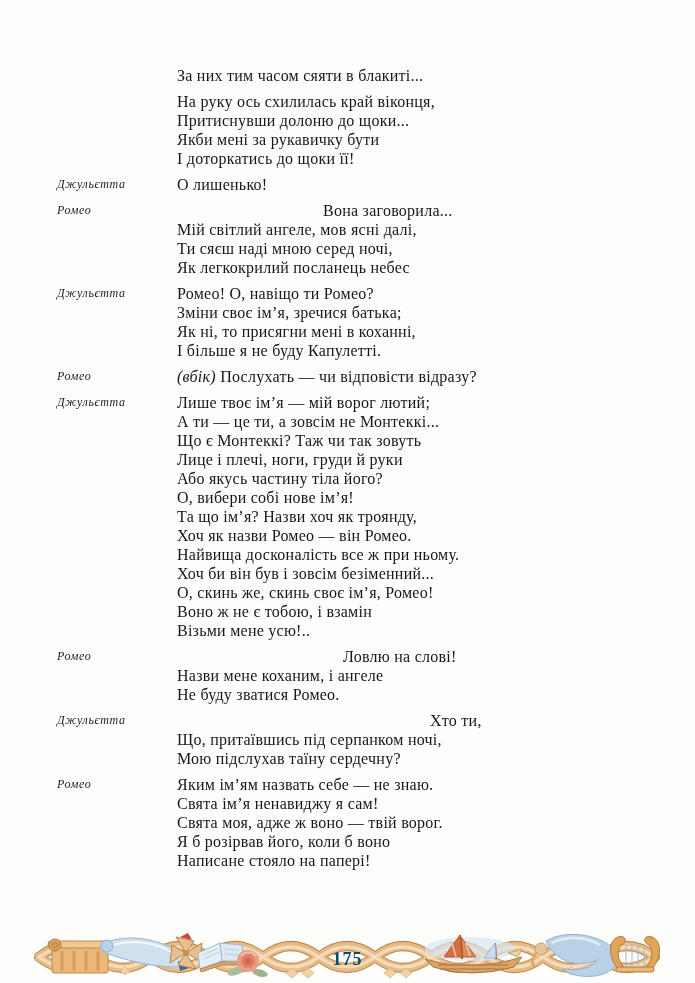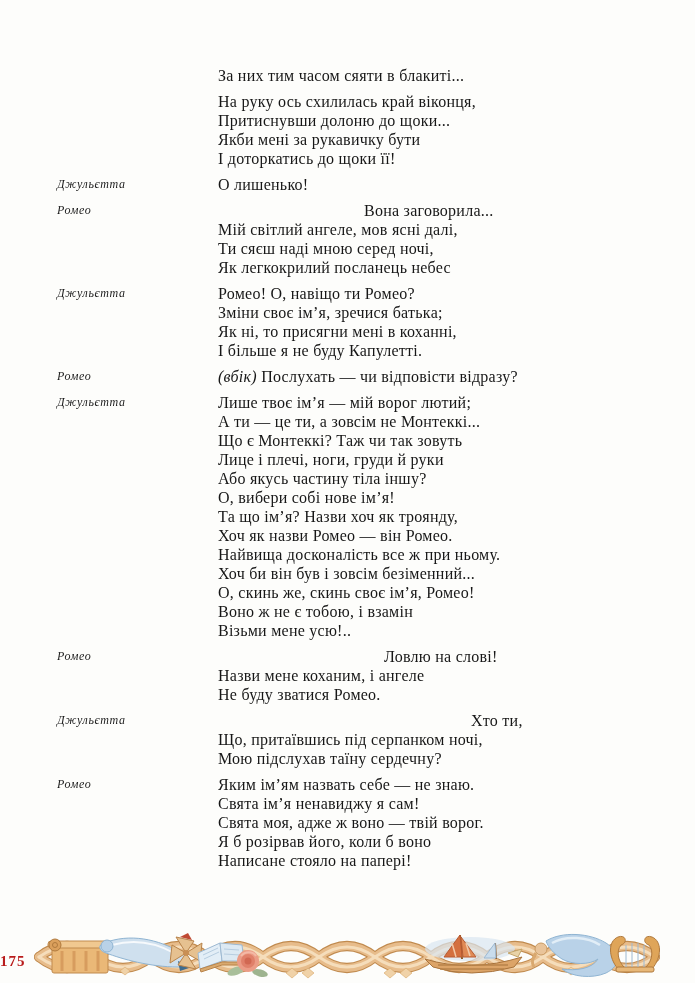--- a/index.html
+++ b/index.html
@@ -25,43 +25,44 @@
   }
   .speaker {
     flex: 0 0 120px;
     width: 120px;
     font-style: italic;
     font-size: 12px;
     line-height: 19px;
     letter-spacing: 0.6px;
     color: #1d1d1d;
   }
-  .lines { flex: 1 1 auto; margin-left: 41px; }
+  .lines { flex: 1 1 auto; }
   .line {
     font-size: 16px;
     line-height: 19px;
     letter-spacing: 0.25px;
     color: #171717;
     white-space: nowrap;
   }
   .line .stage { font-style: italic; }
   .footer {
     position: absolute;
     left: 0; bottom: 0;
     width: 695px; height: 52px;
   }
   .footer svg { display: block; }
   .page-number {
     position: absolute;
     left: 0; right: 0;
     bottom: 13px;
-    font-size: 15px;
+    text-align: center;
+    font-size: 18px;
     font-weight: bold;
     letter-spacing: 1px;
-    color: #b91c1c;
+    color: #0c4a6e;
   }
 </style>
 </head>
 <body>
 
 <div class="page">
 
   <main class="content">
       <div class="speech">
         <div class="speaker"></div>
@@ -108,21 +109,21 @@
           <div class="line"><span class="stage">(вбік)</span> Послухать — чи відповісти відразу?</div>
         </div>
       </div>
       <div class="speech">
         <div class="speaker">Джульєтта</div>
         <div class="lines">
           <div class="line">Лише твоє ім’я — мій ворог лютий;</div>
           <div class="line">А ти — це ти, а зовсім не Монтеккі...</div>
           <div class="line">Що є Монтеккі? Таж чи так зовуть</div>
           <div class="line">Лице і плечі, ноги, груди й руки</div>
-          <div class="line">Або якусь частину тіла іншу?</div>
+          <div class="line">Або якусь частину тіла його?</div>
           <div class="line">О, вибери собі нове ім’я!</div>
           <div class="line">Та що ім’я? Назви хоч як троянду,</div>
           <div class="line">Хоч як назви Ромео — він Ромео.</div>
           <div class="line">Найвища досконалість все ж при ньому.</div>
           <div class="line">Хоч би він був і зовсім безіменний...</div>
           <div class="line">О, скинь же, скинь своє ім’я, Ромео!</div>
           <div class="line">Воно ж не є тобою, і взамін</div>
           <div class="line">Візьми мене усю!..</div>
         </div>
       </div>

